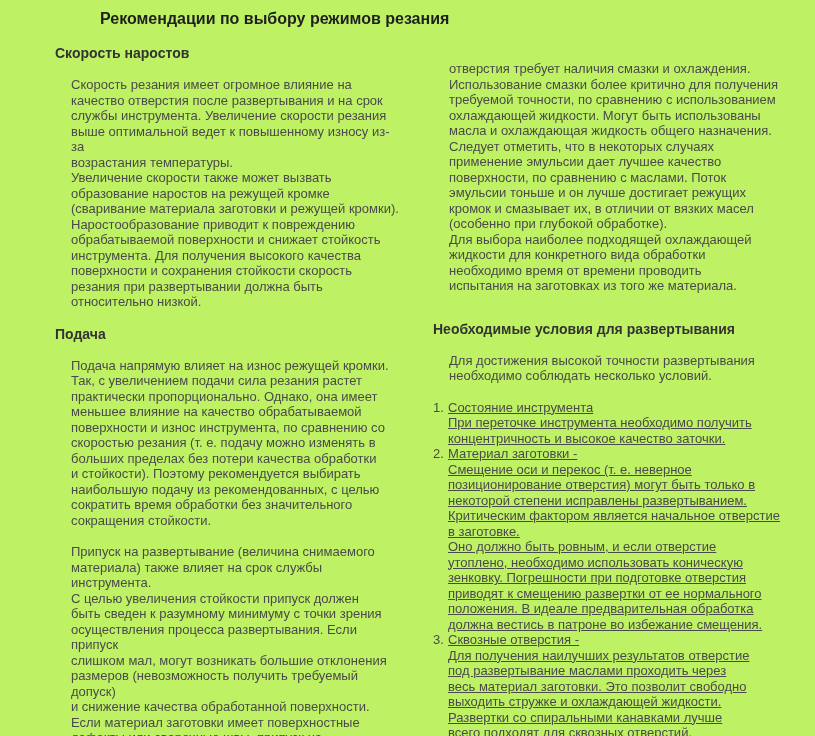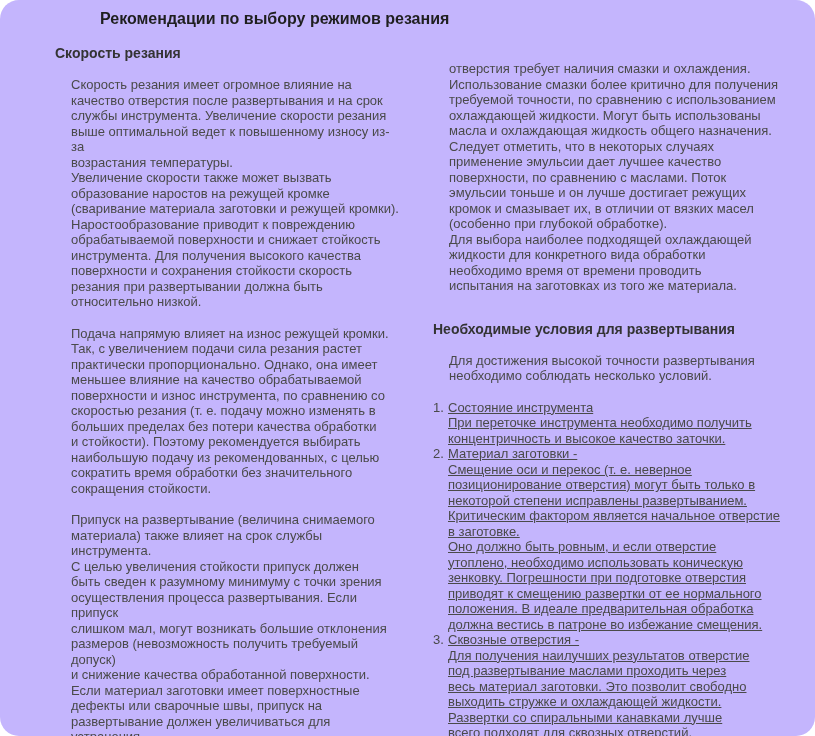--- a/index.html
+++ b/index.html
@@ -4,27 +4,26 @@
 <style>
   html, body {
     margin: 0;
     padding: 0;
     background: #ffffff;
   }
   .page {
     position: relative;
     width: 815px;
     height: 736px;
-    background: #c4b5fd;
+    background: #bef264;
     font-family: "Liberation Sans", sans-serif;
     color: #4a4a4a;
     font-size: 13px;
     line-height: 15.5px;
     overflow: hidden;
-    border-radius: 19px;
   }
   .title {
     margin: 0;
     padding: 9px 0 0 100px;
     font-size: 16px;
     line-height: 19px;
     font-weight: bold;
     color: #1f1f1f;
   }
   .columns {
@@ -81,38 +80,39 @@
 
 <div class="page">
 
   <h1 class="title">Рекомендации по выбору режимов резания</h1>
 
   <div class="columns">
 
     <div class="col-left">
 
       <div class="section">
-        <h2>Скорость резания</h2>
+        <h2>Скорость наростов</h2>
         <p class="body-text">Скорость резания имеет огромное влияние на
 качество отверстия после развертывания и на срок
 службы инструмента. Увеличение скорости резания
 выше оптимальной ведет к повышенному износу из-за
 возрастания температуры.
 Увеличение скорости также может вызвать
 образование наростов на режущей кромке
 (сваривание материала заготовки и режущей кромки).
 Наростообразование приводит к повреждению
 обрабатываемой поверхности и снижает стойкость
 инструмента. Для получения высокого качества
 поверхности и сохранения стойкости скорость
 резания при развертывании должна быть
 относительно низкой.</p>
       </div>
 
       <div class="section">
+        <h2>Подача</h2>
         <p class="body-text">Подача напрямую влияет на износ режущей кромки.
 Так, с увеличением подачи сила резания растет
 практически пропорционально. Однако, она имеет
 меньшее влияние на качество обрабатываемой
 поверхности и износ инструмента, по сравнению со
 скоростью резания (т. е. подачу можно изменять в
 больших пределах без потери качества обработки
 и стойкости). Поэтому рекомендуется выбирать
 наибольшую подачу из рекомендованных, с целью
 сократить время обработки без значительного

